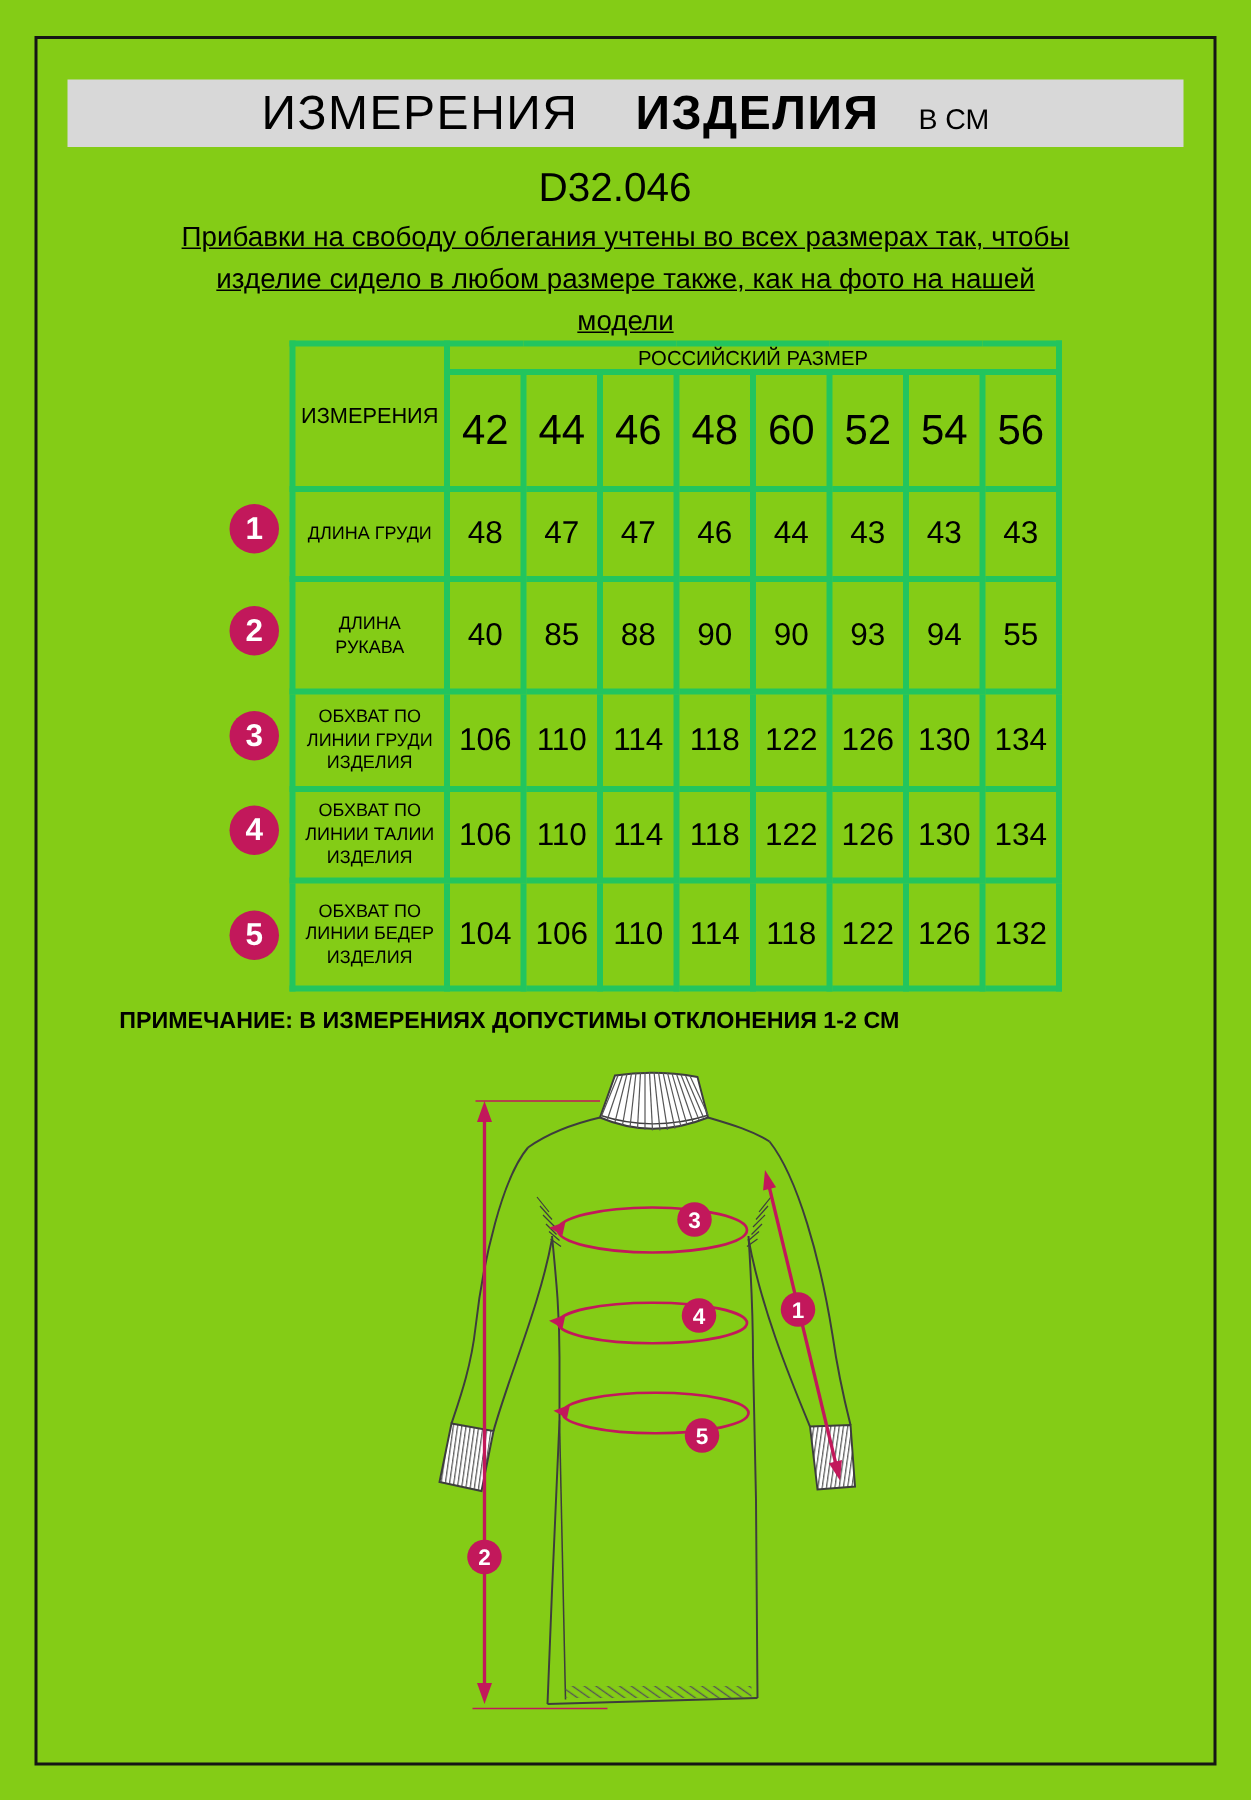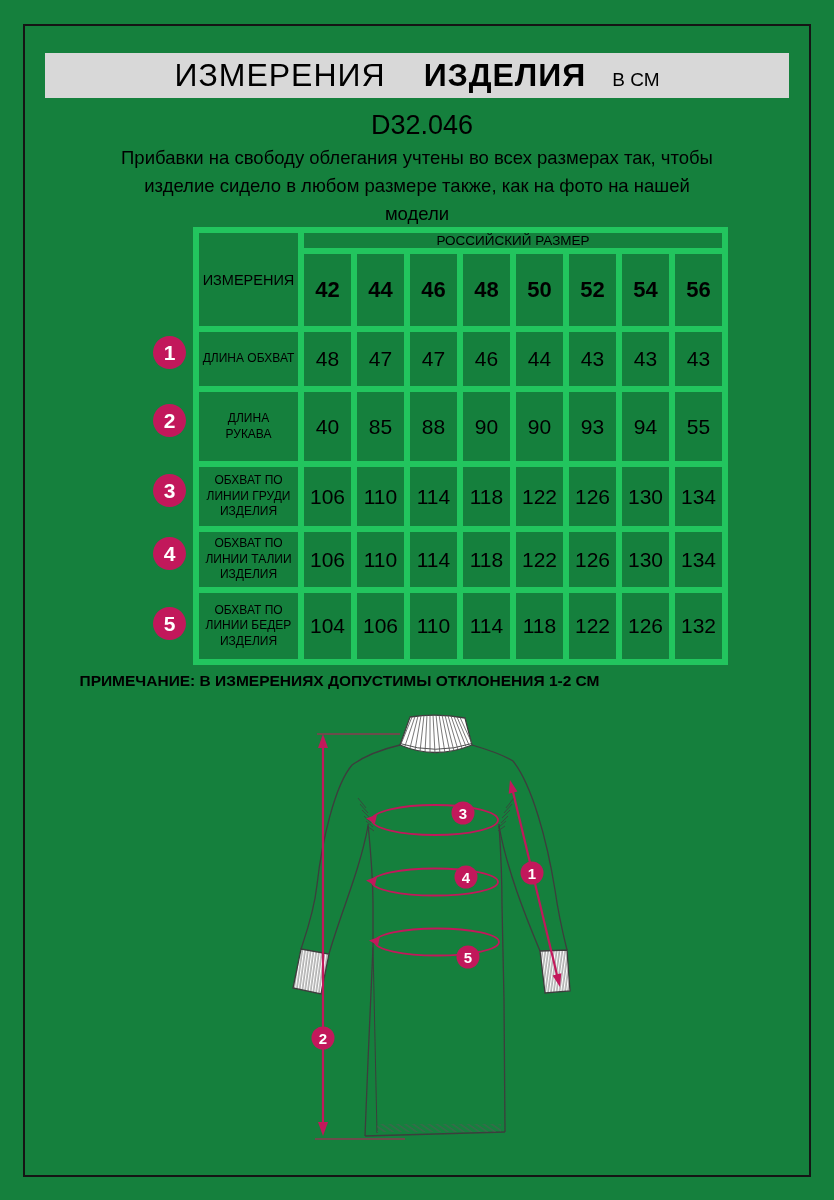--- a/index.html
+++ b/index.html
@@ -1,35 +1,35 @@
 <!DOCTYPE html>
 <html><head>
 <meta charset="utf-8">
 <style>
   html,body{margin:0;padding:0;background:#fff;}
-  .page{position:relative;width:834px;height:1200px;background:#15803d;overflow:hidden;
+  .page{position:relative;width:834px;height:1200px;background:#84cc16;overflow:hidden;
         font-family:"Liberation Sans","DejaVu Sans",sans-serif;color:#000;}
   .frame{position:absolute;left:23px;top:24px;width:784px;height:1149px;border:2px solid #151515;}
   .title-bar{position:absolute;left:45px;top:53px;width:744px;height:45px;background:#d8d8d8;
              display:flex;align-items:baseline;justify-content:center;padding-top:0;}
   .title-bar .inner{display:flex;align-items:baseline;margin-top:4px;}
   .t-word1{font-size:32px;letter-spacing:1px;}
   .t-word2{font-size:32px;font-weight:bold;margin-left:38px;letter-spacing:1px;}
   .t-unit{font-size:19px;margin-left:26px;}
-  .code{position:absolute;left:16px;top:110px;width:740px;text-align:center;font-size:27px;padding-left:36px;}
+  .code{position:absolute;left:4px;top:110px;width:740px;text-align:center;font-size:27px;padding-left:36px;}
   .desc{position:absolute;left:117px;top:144px;width:600px;text-align:center;
-        font-size:18.5px;line-height:1.5;}
+        font-size:18.5px;line-height:1.5;text-decoration:underline;}
   .table-wrap{position:absolute;left:193px;top:227px;}
   table.sizes{border-collapse:collapse;table-layout:fixed;}
-  table.sizes td{border:6px solid #22c55e;text-align:center;vertical-align:middle;padding:0;}
+  table.sizes td{border:4px solid #22c55e;text-align:center;vertical-align:middle;padding:0;}
   td.corner{width:99px;font-size:14.5px;}
   td.group{font-size:13.5px;}
   tr.h-group{height:18px;}
   tr.h-sizes{height:78px;}
-  td.size{width:47px;font-size:22px;font-weight:bold;}
+  td.size{width:47px;font-size:28px;font-weight:normal;}
   tr.r1{height:60px;} tr.r2{height:75px;} tr.r3{height:65px;} tr.r4{height:61px;} tr.r5{height:72px;}
   td.lbl{font-size:12px;line-height:1.3;white-space:pre-line;}
   td.val{font-size:21px;}
   .badge{position:absolute;left:-40px;width:33px;height:33px;border-radius:50%;
          background:#c2185b;color:#fff;font-size:21px;font-weight:bold;
          display:flex;align-items:center;justify-content:center;}
   .b1{top:109px;} .b2{top:177px;} .b3{top:247px;} .b4{top:310px;} .b5{top:380px;}
   .note{position:absolute;left:23px;top:672px;width:633px;text-align:center;
         font-size:15.5px;font-weight:bold;}
   .diagram{position:absolute;left:270px;top:690px;}
@@ -62,27 +62,27 @@
       <tbody>
       <tr class="h-group">
         <td class="corner" rowspan="2">ИЗМЕРЕНИЯ</td>
         <td class="group" colspan="8">РОССИЙСКИЙ РАЗМЕР</td>
       </tr>
       <tr class="h-sizes">
         <td class="size">42</td>
         <td class="size">44</td>
         <td class="size">46</td>
         <td class="size">48</td>
-        <td class="size">50</td>
+        <td class="size">60</td>
         <td class="size">52</td>
         <td class="size">54</td>
         <td class="size">56</td>
       </tr>
       <tr class="r1">
-        <td class="lbl">ДЛИНА ОБХВАТ</td>
+        <td class="lbl">ДЛИНА ГРУДИ</td>
         <td class="val">48</td>
         <td class="val">47</td>
         <td class="val">47</td>
         <td class="val">46</td>
         <td class="val">44</td>
         <td class="val">43</td>
         <td class="val">43</td>
         <td class="val">43</td>
       </tr>
       <tr class="r2">

